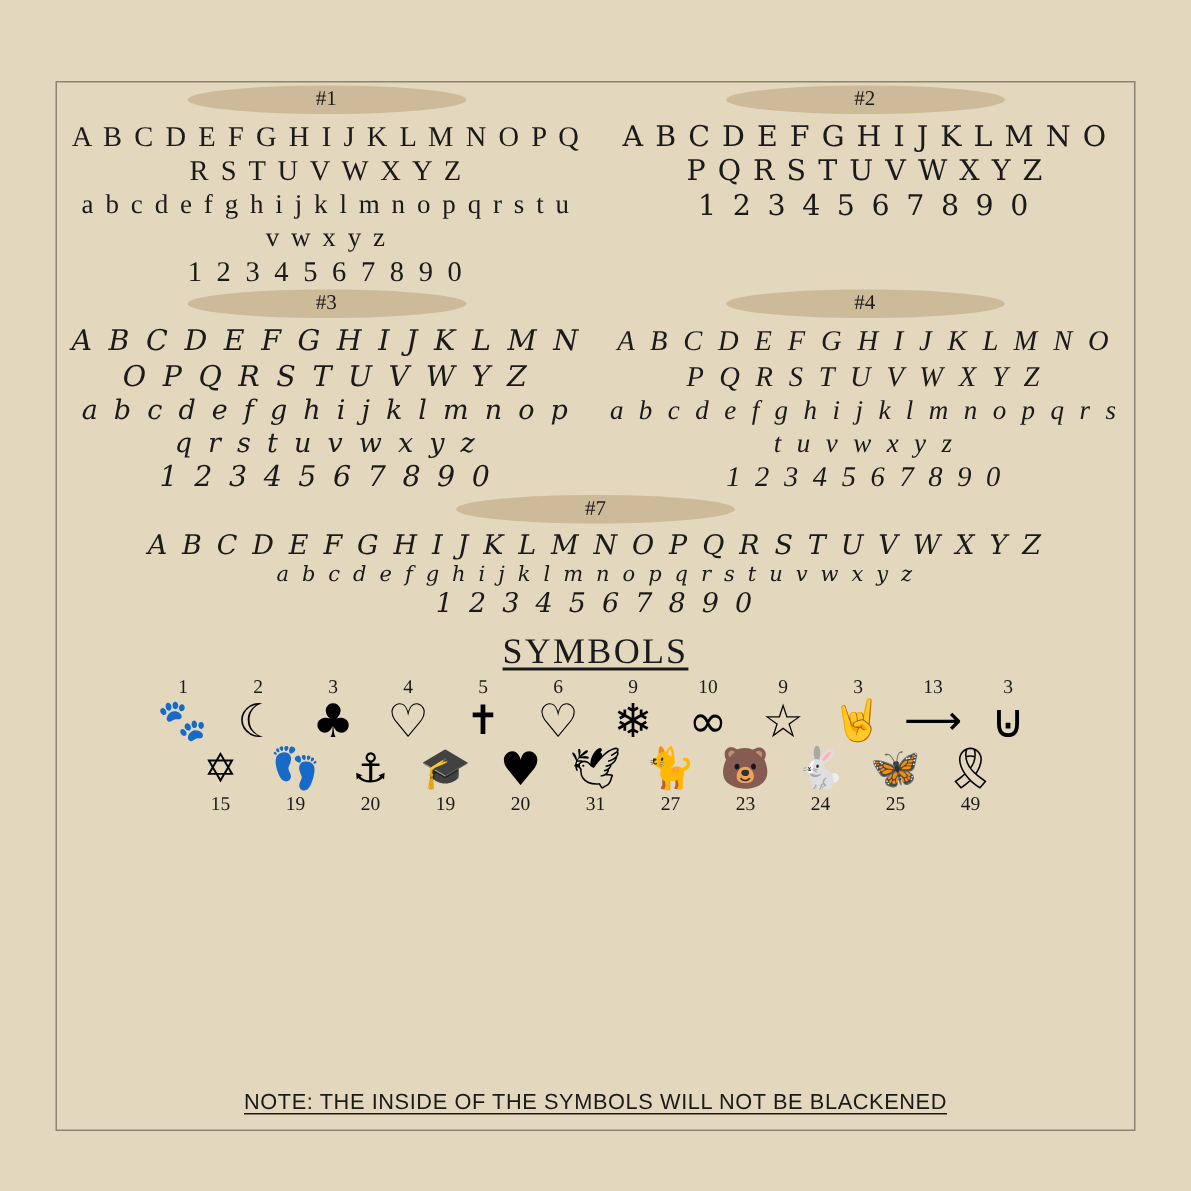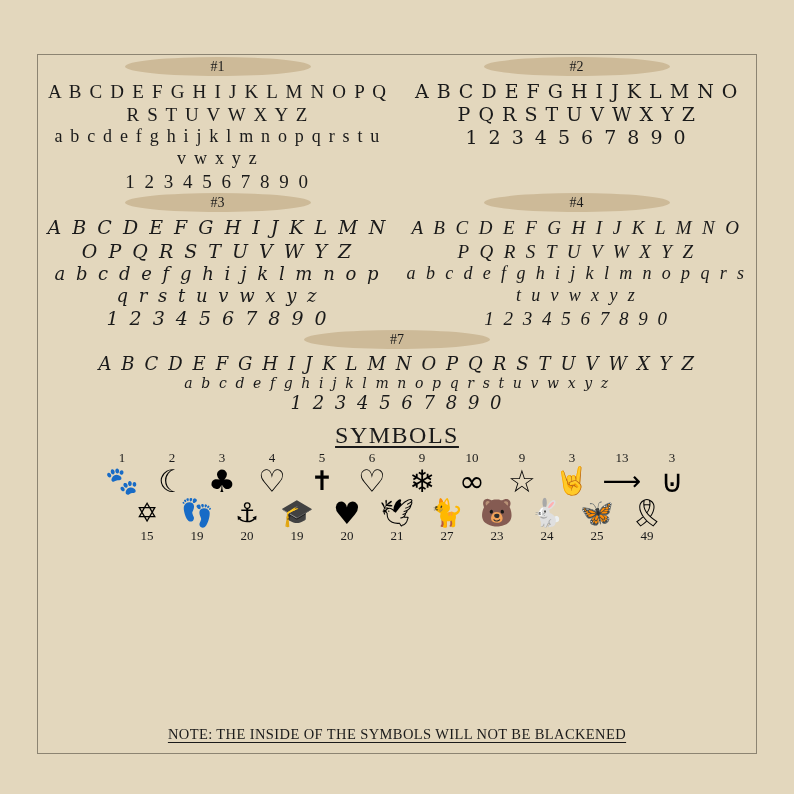--- a/index.html
+++ b/index.html
@@ -129,21 +129,21 @@
   .note {
     position: absolute;
     bottom: 10px;
     left: 0;
     width: 100%;
     text-align: center;
     font-size: 14.5px;
     letter-spacing: 0.4px;
     text-decoration: underline;
     text-underline-offset: 3px;
-    font-family: Liberation Serif, serif;
+    font-family: Liberation Sans, sans-serif;
   }
 </style>
 </head>
 <body>
 
 <div class="page">
 
 
   <div class="fonts-grid">
 
@@ -267,21 +267,21 @@
     <div class="sym">
       <div class="glyph">🎓</div>
       <div class="num">19</div>
     </div>
     <div class="sym">
       <div class="glyph big">♥</div>
       <div class="num">20</div>
     </div>
     <div class="sym">
       <div class="glyph">🕊</div>
-      <div class="num">21</div>
+      <div class="num">31</div>
     </div>
     <div class="sym">
       <div class="glyph">🐈</div>
       <div class="num">27</div>
     </div>
     <div class="sym">
       <div class="glyph">🐻</div>
       <div class="num">23</div>
     </div>
     <div class="sym">

